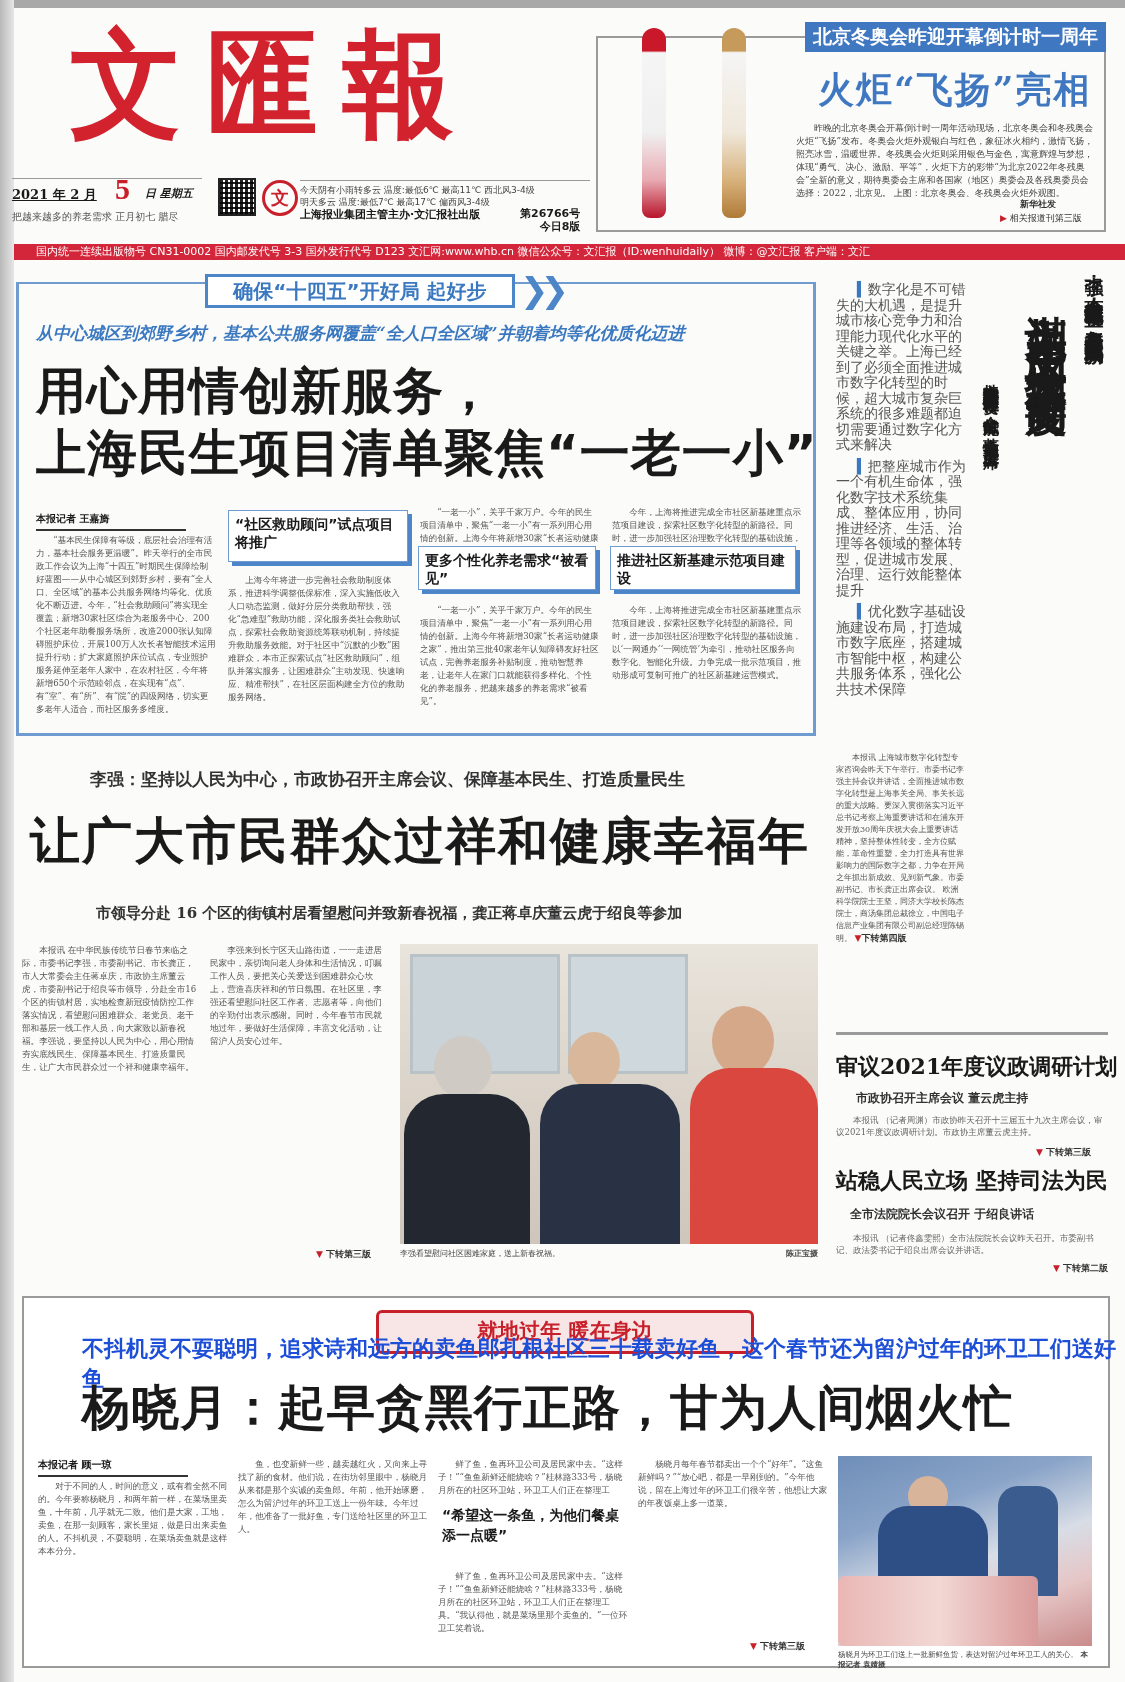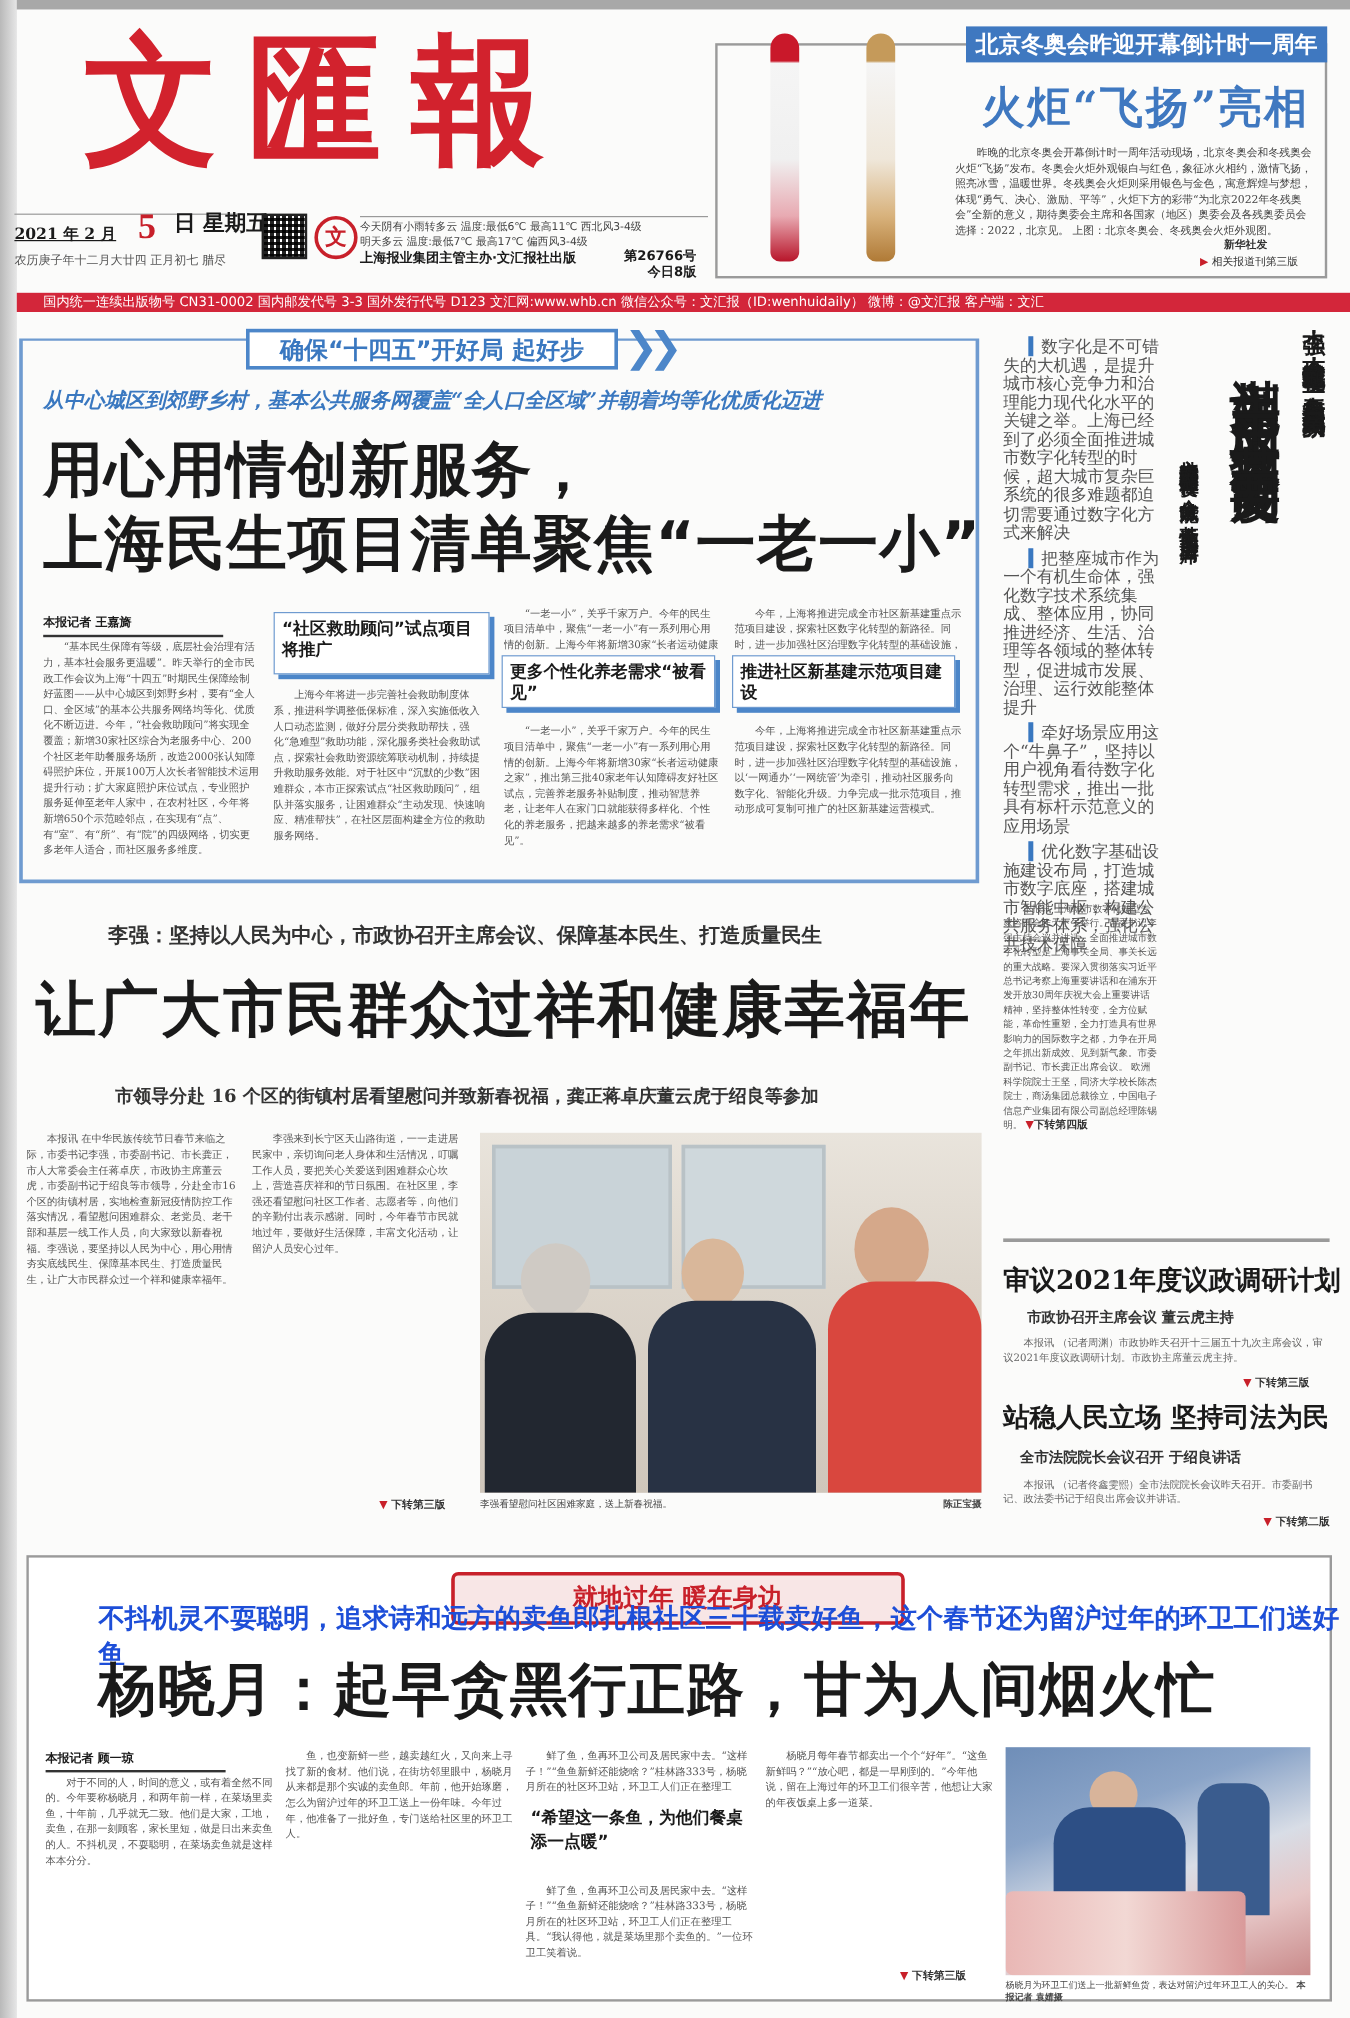--- a/index.html
+++ b/index.html
@@ -9,21 +9,21 @@
   .shadow-left { position: absolute; left: 0; top: 0; width: 14px; height: 1682px; background: linear-gradient(to right, #b9b9b9, #e6e6e6); }
   .topbar { position: absolute; left: 0; top: 0; width: 1125px; height: 8px; background: #a8a8a8; }
   .abs { position: absolute; }
   .sans { font-family: "DejaVu Sans", "Liberation Sans", sans-serif; }
 
   
   .mast-logo { left: 70px; top: 28px; font-size: 112px; font-weight: bold; color: #d2222d; letter-spacing: 24px; line-height: 1; font-family: "DejaVu Serif", serif; transform: scaleY(1.05); }
   .date-row { left: 12px; top: 178px; width: 190px; height: 1px; background: #999; }
   .date-text { left: 12px; top: 186px; font-size: 13px; font-weight: bold; text-decoration: underline; }
   .date-day { left: 115px; top: 172px; font-size: 30px; font-weight: bold; color: #c8202a; font-family: "Liberation Serif", serif; }
-  .date-week { left: 145px; top: 174px; font-size: 18px; font-weight: bold; }
+  .date-week { left: 145px; top: 186px; font-size: 11px; font-weight: bold; font-style: italic; }
   .lunar { left: 12px; top: 210px; font-size: 10px; color: #555; }
   .qr { left: 218px; top: 178px; width: 38px; height: 38px; background:
         repeating-linear-gradient(90deg, #222 0 3px, #fff 3px 5px),
         repeating-linear-gradient(0deg, #222 0 2px, #fff 2px 5px); background-blend-mode: multiply; border: 2px solid #222; }
   .logo-mark { left: 262px; top: 180px; width: 36px; height: 36px; border-radius: 50%; border: 3px solid #c8202a; color: #c8202a; font-size: 18px; text-align: center; line-height: 30px; font-weight: bold; }
   .weather { left: 300px; top: 180px; width: 290px; font-size: 9px; color: #444; line-height: 12px; border-top: 1px solid #999; padding-top: 3px; }
   .publisher { left: 300px; top: 207px; font-size: 11px; font-weight: bold; }
   .issue { left: 520px; top: 207px; font-size: 11px; font-weight: bold; text-align: right; line-height: 13px; }
 
   
@@ -88,21 +88,21 @@
 
 <div class="topbar"></div>
 <div class="shadow-left"></div>
 <div class="page"></div>
 
 <div class="abs mast-logo">文匯報</div>
 <div class="abs date-row"></div>
 <div class="abs date-text">2021 年 2 月</div>
 <div class="abs date-day">5</div>
 <div class="abs date-week">日  星期五</div>
-<div class="abs lunar">农历庚子年十二月大廿四  正月初七 腊尽</div>
+<div class="abs lunar">把越来越多的养老需求  正月初七 腊尽</div>
 <div class="abs qr"></div>
 <div class="abs logo-mark">文</div>
 <div class="abs weather sans">
   <div>今天阴有小雨转多云  温度:最低6℃  最高11℃  西北风3-4级</div>
   <div>明天多云  温度:最低7℃  最高17℃  偏西风3-4级</div>
 </div>
 <div class="abs publisher sans">上海报业集团主管主办·文汇报社出版</div>
 <div class="abs issue sans">
   <div>第26766号</div>
   <div>今日8版</div>
@@ -139,21 +139,20 @@
 <div class="abs subbox" style="left:418px; top:546px; width:178px; height:44px;">更多个性化养老需求“被看见”</div>
 <div class="abs col" style="left:420px; top:604px; width:180px; height:126px;">“一老一小”，关乎千家万户。今年的民生项目清单中，聚焦“一老一小”有一系列用心用情的创新。上海今年将新增30家“长者运动健康之家”，推出第三批40家老年认知障碍友好社区试点，完善养老服务补贴制度，推动智慧养老，让老年人在家门口就能获得多样化、个性化的养老服务，把越来越多的养老需求“被看见”。</div>
 
 <div class="abs col" style="left:612px; top:506px; width:190px; height:40px;">今年，上海将推进完成全市社区新基建重点示范项目建设，探索社区数字化转型的新路径。同时，进一步加强社区治理数字化转型的基础设施，以‘一网通办’‘一网统管’为牵引，推动社区服务向数字化、智能化升级。力争完成一批示范项目，推动形成可复制可推广的社区新基建运营模式。</div>
 <div class="abs subbox" style="left:610px; top:546px; width:186px; height:44px;">推进社区新基建示范项目建设</div>
 <div class="abs col" style="left:612px; top:604px; width:190px; height:126px;">今年，上海将推进完成全市社区新基建重点示范项目建设，探索社区数字化转型的新路径。同时，进一步加强社区治理数字化转型的基础设施，以‘一网通办’‘一网统管’为牵引，推动社区服务向数字化、智能化升级。力争完成一批示范项目，推动形成可复制可推广的社区新基建运营模式。</div>
 
 <div class="abs rcol-text">
   <p><span class="bullet">▍</span><span>数字化是不可错失的大机遇，是提升城市核心竞争力和治理能力现代化水平的关键之举。上海已经到了必须全面推进城市数字化转型的时候，超大城市复杂巨系统的很多难题都迫切需要通过数字化方式来解决</span></p>
   <p><span class="bullet">▍</span><span>把整座城市作为一个有机生命体，强化数字技术系统集成、整体应用，协同推进经济、生活、治理等各领域的整体转型，促进城市发展、治理、运行效能整体提升</span></p>
-  <p><span class="bullet">▍</span><span>牵好场景应用这个“牛鼻子”，坚持以用户视角看待数字化转型需求，推出一批具有标杆示范意义的应用场景</span></p>
   <p><span class="bullet">▍</span><span>优化数字基础设施建设布局，打造城市数字底座，搭建城市智能中枢，构建公共服务体系，强化公共技术保障</span></p>
 </div>
 <div class="abs col" style="left:836px; top:752px; width:130px; height:255px; font-size:8px; line-height:12px;">
   <span>本报讯  上海城市数字化转型专家咨询会昨天下午举行。市委书记李强主持会议并讲话，全面推进城市数字化转型是上海事关全局、事关长远的重大战略。要深入贯彻落实习近平总书记考察上海重要讲话和在浦东开发开放30周年庆祝大会上重要讲话精神，坚持整体性转变，全方位赋能，革命性重塑，全力打造具有世界影响力的国际数字之都，力争在开局之年抓出新成效、见到新气象。市委副书记、市长龚正出席会议。</span>
   <span>欧洲科学院院士王坚，同济大学校长陈杰院士，商汤集团总裁徐立，中国电子信息产业集团有限公司副总经理陈锡明。</span>
   <span class="turn"><span class="tri">▼</span><span>下转第四版</span></span>
 </div>
 <div class="abs vert vhead-kicker">李强：全面推进城市数字化转型，力争在开局之年抓出新成效见到新气象</div>
 <div class="abs vert vhead-big">谋划为先 应用为王 技术为基 制度为要</div>
 <div class="abs vert vhead-sub">主持专家咨询会要求突出整体性转变、全方位赋能、革命性重塑  龚正出席</div>

